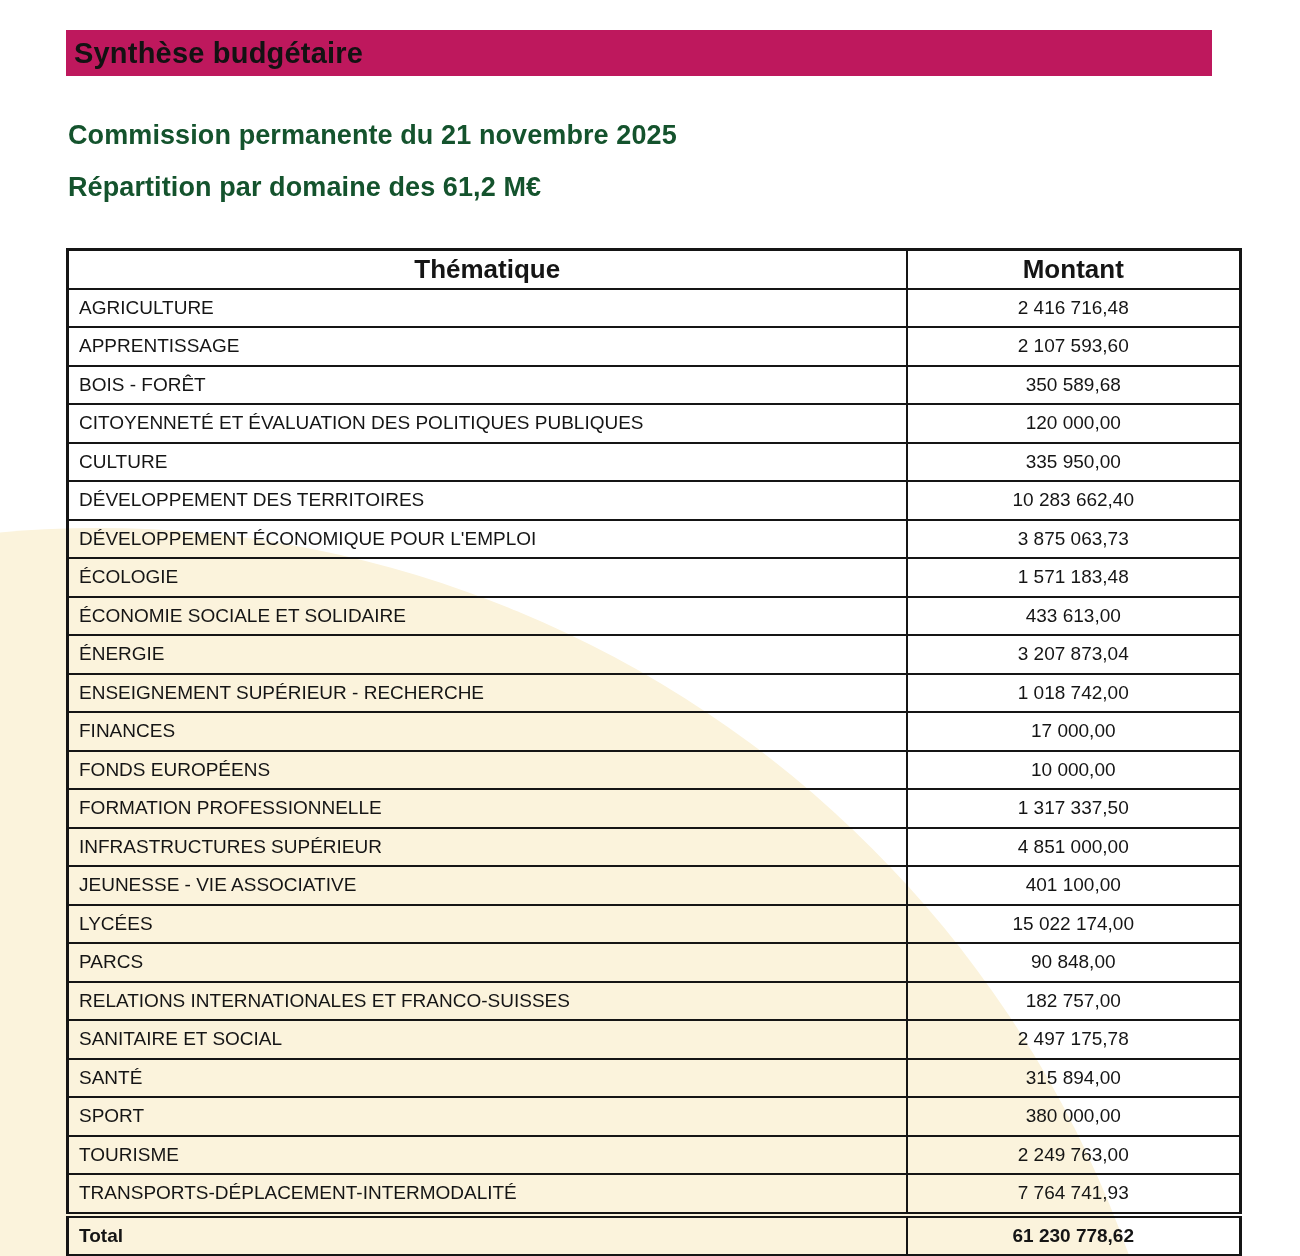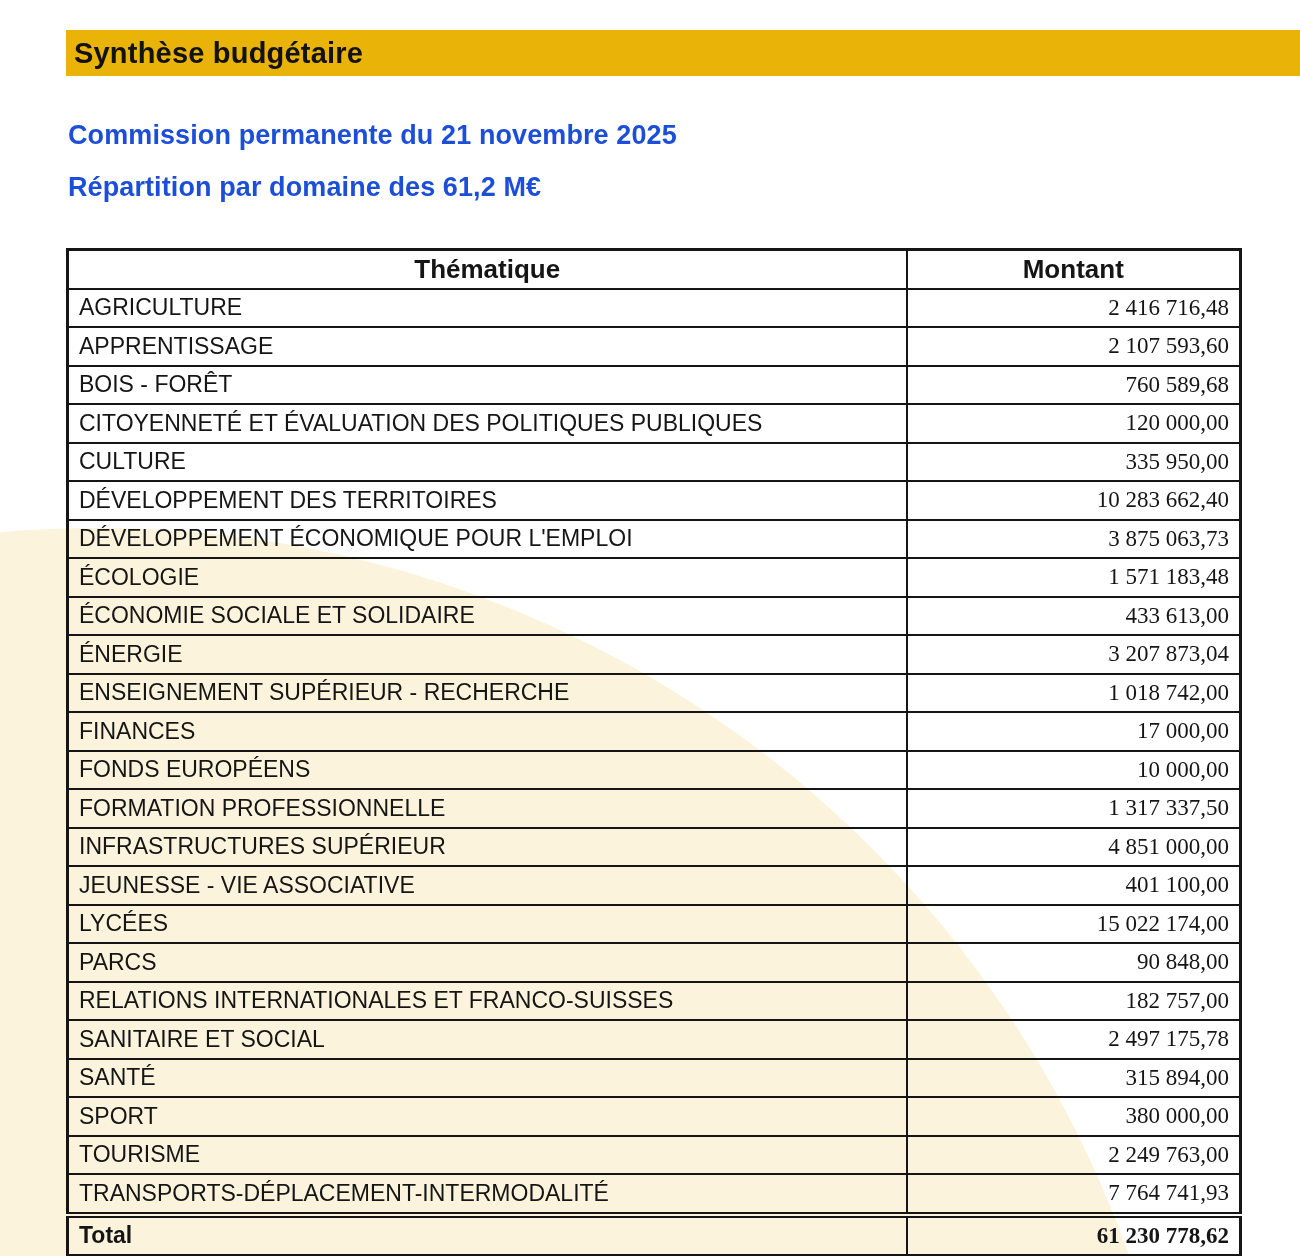--- a/index.html
+++ b/index.html
@@ -18,64 +18,64 @@
     left: -994px; top: 528px;
     width: 2186px; height: 2186px;
     border-radius: 50%;
     background: #FBF3DC;
   }
 
   
   .banner {
     position: absolute;
     left: 66px; top: 30px;
-    width: 1234px; height: 46px;
-    background: #eab308;
+    width: 1146px; height: 46px;
+    background: #be185d;
     display: flex; align-items: center;
   }
   .banner h1 {
     margin: 0; padding-left: 8px;
     font-size: 29px; font-weight: 700;
     color: #121212; letter-spacing: 0.2px;
   }
 
   .subtitle {
     position: absolute; left: 68px;
     margin: 0;
     font-size: 27px; font-weight: 700;
-    color: #1d4ed8; letter-spacing: 0.1px;
+    color: #14532d; letter-spacing: 0.1px;
   }
   .subtitle.line1 { top: 120px; }
   .subtitle.line2 { top: 172px; }
 
   table.budget {
     position: absolute;
     left: 66px; top: 248px;
     width: 1173px;
     border-collapse: collapse;
     table-layout: fixed;
     border: 3px solid #151515;
   }
   .budget th, .budget td {
     border: 2px solid #151515;
     height: 36.5px;
     padding: 0 10px;
-    font-size: 23px;
+    font-size: 19px;
     color: #151515;
     white-space: nowrap;
     overflow: hidden;
     background: transparent;
   }
   .budget th {
     text-align: center;
     font-weight: 700;
     font-size: 26px;
   }
   .budget td.label  { text-align: left; }
-  .budget td.amount { text-align: right; font-family: Liberation Serif, serif; }
+  .budget td.amount { text-align: center; }
   .budget tr.total td {
     font-weight: 700;
     border-top: 6px double #151515;
     border-bottom: 7px double #151515;
   }
   .budget tr.total td.label { text-align: left; }
 </style>
 </head>
 <body>
 
@@ -103,21 +103,21 @@
       <tr>
         <td class="label">AGRICULTURE</td>
         <td class="amount">2 416 716,48</td>
       </tr>
       <tr>
         <td class="label">APPRENTISSAGE</td>
         <td class="amount">2 107 593,60</td>
       </tr>
       <tr>
         <td class="label">BOIS - FORÊT</td>
-        <td class="amount">760 589,68</td>
+        <td class="amount">350 589,68</td>
       </tr>
       <tr>
         <td class="label">CITOYENNETÉ ET ÉVALUATION DES POLITIQUES PUBLIQUES</td>
         <td class="amount">120 000,00</td>
       </tr>
       <tr>
         <td class="label">CULTURE</td>
         <td class="amount">335 950,00</td>
       </tr>
       <tr>

